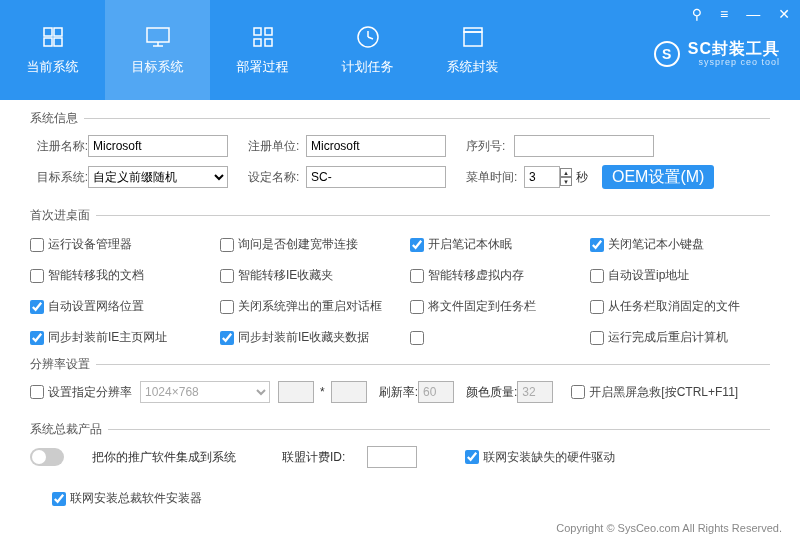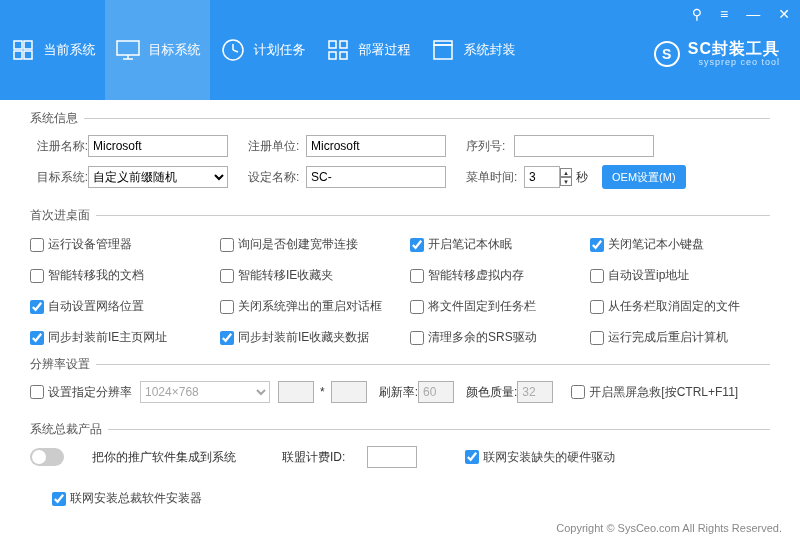--- a/index.html
+++ b/index.html
@@ -6,40 +6,40 @@
 body { width: 800px; height: 540px; background: #fff; font-size: 12px; color: #333; overflow: hidden; }
 .header { height: 100px; background: linear-gradient(#2d94f1, #2d94f1); position: relative; }
 .titlebar { position: absolute; top: 6px; right: 10px; display: flex; gap: 18px; }
 .titlebar span { color: #fff; font-size: 14px; cursor: pointer; }
 .logo { position: absolute; right: 20px; top: 40px; color: #fff; display: flex; align-items: center; gap: 8px; }
 .logo-mark { width: 26px; height: 26px; border: 2px solid #fff; border-radius: 50%; display: flex; align-items: center; justify-content: center; font-weight: bold; font-size: 14px; }
 .logo-text { display: flex; flex-direction: column; line-height: 1.1; text-align: right; }
 .logo-main { font-size: 16px; font-weight: bold; letter-spacing: 1px; }
 .logo-sub { font-size: 9px; color: #cfe6fb; letter-spacing: 1px; }
 .tabs { display: flex; height: 100px; align-items: stretch; }
-.tab { width: 105px; display: flex; flex-direction: row; align-items: center; justify-content: center; color: #fff; gap: 8px; cursor: pointer; }
+.tab { width: 105px; display: flex; flex-direction: column; align-items: center; justify-content: center; color: #fff; gap: 8px; cursor: pointer; }
 .tab.active { background: rgba(255,255,255,0.18); }
 .tab-icon { width: 26px; height: 26px; display: flex; align-items: center; justify-content: center; }
 .tab-label { font-size: 13px; }
 .content { padding: 10px 30px 0 30px; height: 412px; overflow: hidden; }
 fieldset { border: 1px solid #ccc; border-left: none; border-right: none; border-bottom: none; padding: 8px 0 6px 0; margin-bottom: 4px; position: relative; }
 legend { font-size: 12px; color: #555; padding-right: 6px; }
 .row { display: flex; align-items: center; margin-bottom: 8px; flex-wrap: wrap; }
 .lbl { width: 58px; text-align: right; color: #555; }
 .lbl2 { width: 58px; text-align: left; color: #555; margin-left: 20px; }
 input[type=text] { height: 22px; border: 1px solid #b0b0b0; padding: 0 4px; font-size: 12px; }
 select { height: 22px; border: 1px solid #b0b0b0; font-size: 12px; background: #fff; }
 .w120 { width: 130px; }
 .w140 { width: 140px; }
 .w60 { width: 50px; }
 .w40 { width: 36px; }
 .checks { display: grid; grid-template-columns: 190px 190px 180px 180px; row-gap: 14px; margin-top: 4px; }
 .chk { display: flex; align-items: center; gap: 4px; font-size: 12px; color: #444; }
 .chk input[type=checkbox] { width: 14px; height: 14px; accent-color: #2d94f1; }
-.btn-oem { background: #2d94f1; color: #fff; border: none; height: 24px; padding: 0 10px; border-radius: 3px; cursor: pointer; font-size: 11px; margin-left: 14px; }
+.btn-oem { background: #2d94f1; color: #fff; border: none; height: 24px; padding: 0 10px; border-radius: 3px; cursor: pointer; font-size: 16px; margin-left: 14px; }
 .toggle { width: 34px; height: 18px; background: #ccc; border-radius: 9px; position: relative; cursor: pointer; margin-right: 6px; }
 .toggle::after { content:""; width:14px; height:14px; background:#fff; border-radius:50%; position:absolute; top:2px; left:2px; }
 .bottom { display:flex; align-items:center; gap:22px; }
 .spinner { display:inline-flex; flex-direction:column; }
 .spinner span { width:12px; height:9px; border:1px solid #888; font-size:7px; display:flex; align-items:center; justify-content:center; line-height:1; cursor:pointer; }
 .footer { position:absolute; bottom:6px; right:18px; color:#888; font-size:11px; }
 input:disabled { background:#f2f2f2; color:#aaa; }
 .star { margin: 0 6px; }
 .icon-svg { stroke:#fff; fill:none; stroke-width:1.5; }
 </style>
@@ -71,37 +71,37 @@
             <rect x="2" y="3" width="22" height="14"></rect>
             <line x1="8" y1="21" x2="18" y2="21"></line>
             <line x1="13" y1="17" x2="13" y2="21"></line>
           </svg>
         </div>
       <div class="tab-label">目标系统</div>
     </div>
     <div class="tab">
       <div class="tab-icon">
           <svg class="icon-svg" width="24" height="24">
-            <circle cx="12" cy="12" r="10"></circle>
-            <line x1="12" y1="12" x2="12" y2="6"></line>
-            <line x1="12" y1="12" x2="17" y2="14"></line>
-          </svg>
-        </div>
-      <div class="tab-label">计划任务</div>
-    </div>
-    <div class="tab">
-      <div class="tab-icon">
-          <svg class="icon-svg" width="24" height="24">
             <rect x="3" y="3" width="7" height="7"></rect>
             <rect x="14" y="3" width="7" height="7"></rect>
             <rect x="3" y="14" width="7" height="7"></rect>
             <rect x="14" y="14" width="7" height="7"></rect>
           </svg>
         </div>
       <div class="tab-label">部署过程</div>
+    </div>
+    <div class="tab">
+      <div class="tab-icon">
+          <svg class="icon-svg" width="24" height="24">
+            <circle cx="12" cy="12" r="10"></circle>
+            <line x1="12" y1="12" x2="12" y2="6"></line>
+            <line x1="12" y1="12" x2="17" y2="14"></line>
+          </svg>
+        </div>
+      <div class="tab-label">计划任务</div>
     </div>
     <div class="tab">
       <div class="tab-icon">
           <svg class="icon-svg" width="24" height="24">
             <rect x="3" y="7" width="18" height="14"></rect>
             <rect x="3" y="3" width="18" height="4"></rect>
           </svg>
         </div>
       <div class="tab-label">系统封装</div>
     </div>
@@ -197,21 +197,20 @@
         <label class="chk">
           <input type="checkbox" checked="" style="">
           <span>同步封装前IE主页网址</span>
         </label>
         <label class="chk">
           <input type="checkbox" checked="" style="">
           <span>同步封装前IE收藏夹数据</span>
         </label>
         <label class="chk">
           <input type="checkbox" style="">
-          <span>清理多余的SRS驱动</span>
         </label>
         <label class="chk">
           <input type="checkbox" style="">
           <span>运行完成后重启计算机</span>
         </label>
       </div>
   </fieldset>
 
   <fieldset>
     <legend>分辨率设置</legend>

